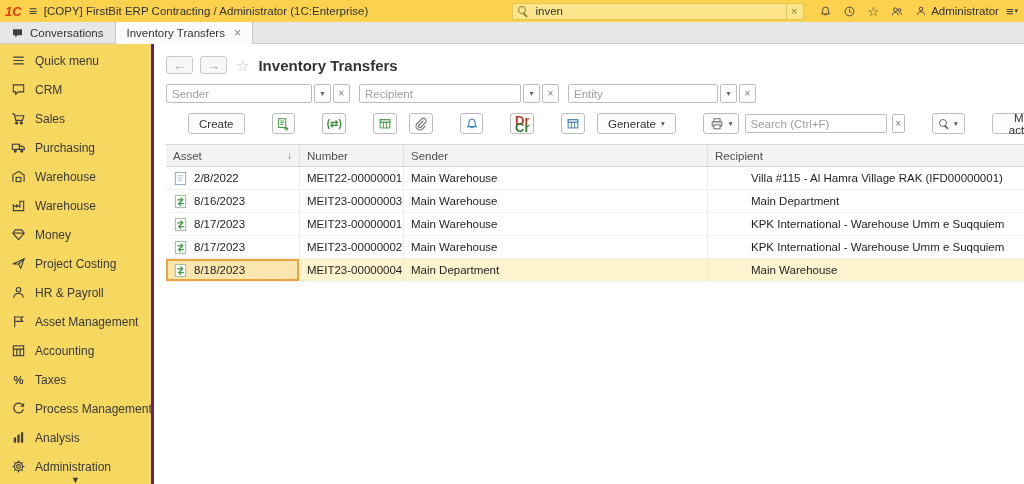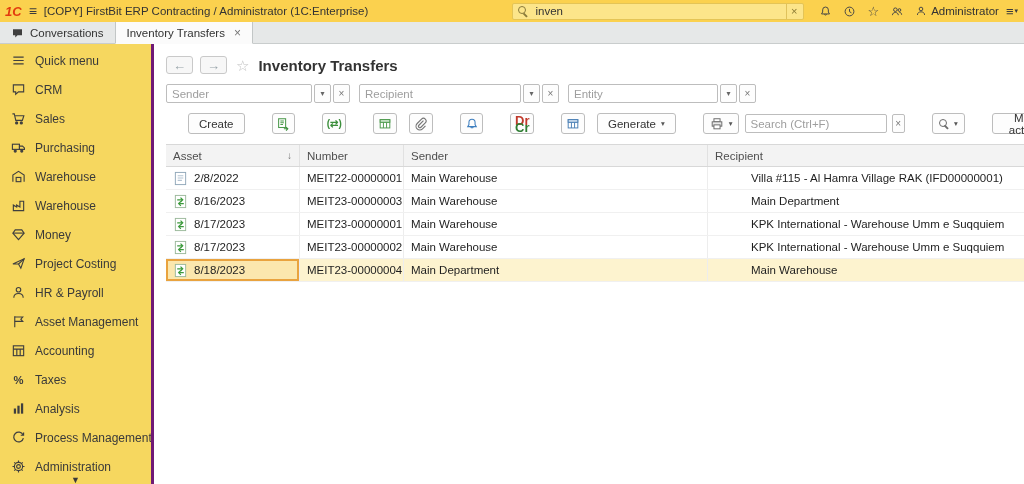--- a/index.html
+++ b/index.html
@@ -253,33 +253,33 @@
         </svg>
       <span>Accounting</span>
     </div>
     <div class="side-item">
       <svg width="15" height="15" viewBox="0 0 16 16">
           <text x="8" y="12.5" font-size="12" text-anchor="middle" fill="#3f3f3f" font-weight="bold">%</text>
         </svg>
       <span>Taxes</span>
     </div>
     <div class="side-item">
+      <svg width="15" height="15" viewBox="0 0 16 16" fill="none" stroke="#3f3f3f" stroke-width="1.3">
+          <path d="M12.8 5.2A5.2 5.2 0 1 0 13.2 8.6"></path>
+          <path d="M13.4 2.6v3h-3"></path>
+        </svg>
+      <span>Process Management</span>
+    </div>
+    <div class="side-item">
       <svg width="15" height="15" viewBox="0 0 16 16">
           <rect x="3" y="8" width="2.4" height="5.5" fill="#3f3f3f"></rect>
           <rect x="6.8" y="5" width="2.4" height="8.5" fill="#3f3f3f"></rect>
           <rect x="10.6" y="2.5" width="2.4" height="11" fill="#3f3f3f"></rect>
         </svg>
       <span>Analysis</span>
-    </div>
-    <div class="side-item">
-      <svg width="15" height="15" viewBox="0 0 16 16" fill="none" stroke="#3f3f3f" stroke-width="1.3">
-          <path d="M12.8 5.2A5.2 5.2 0 1 0 13.2 8.6"></path>
-          <path d="M13.4 2.6v3h-3"></path>
-        </svg>
-      <span>Process Management</span>
     </div>
     <div class="side-item">
       <svg width="15" height="15" viewBox="0 0 16 16" fill="none" stroke="#3f3f3f" stroke-width="1.2">
           <circle cx="8" cy="8" r="2"></circle>
           <circle cx="8" cy="8" r="4.4"></circle>
           <path d="M8 1.6v2M8 12.4v2M1.6 8h2M12.4 8h2M3.5 3.5l1.4 1.4M11.1 11.1l1.4 1.4M12.5 3.5l-1.4 1.4M4.9 11.1l-1.4 1.4"></path>
         </svg>
       <span>Administration</span>
     </div>
     <span class="side-caret">▼</span>

